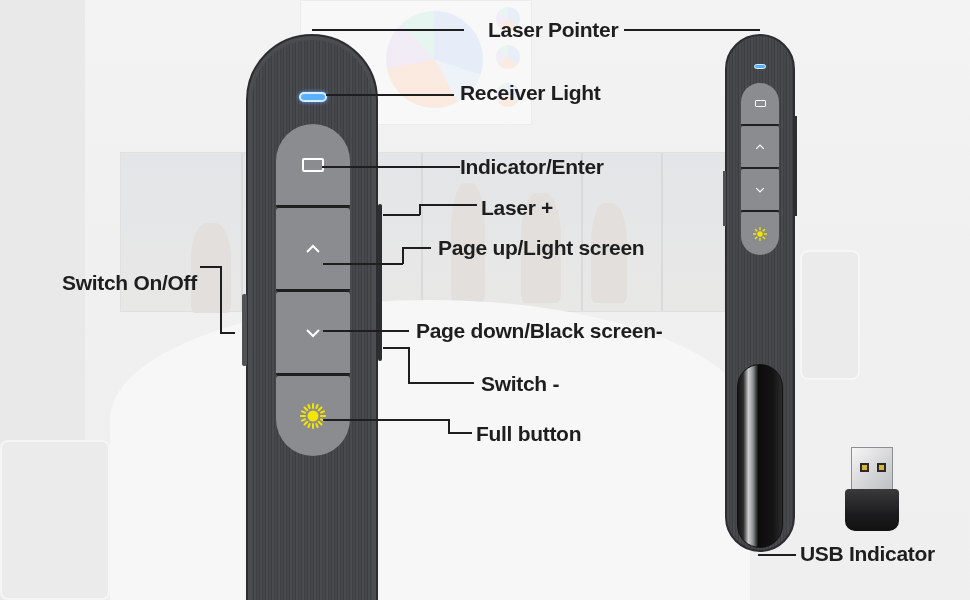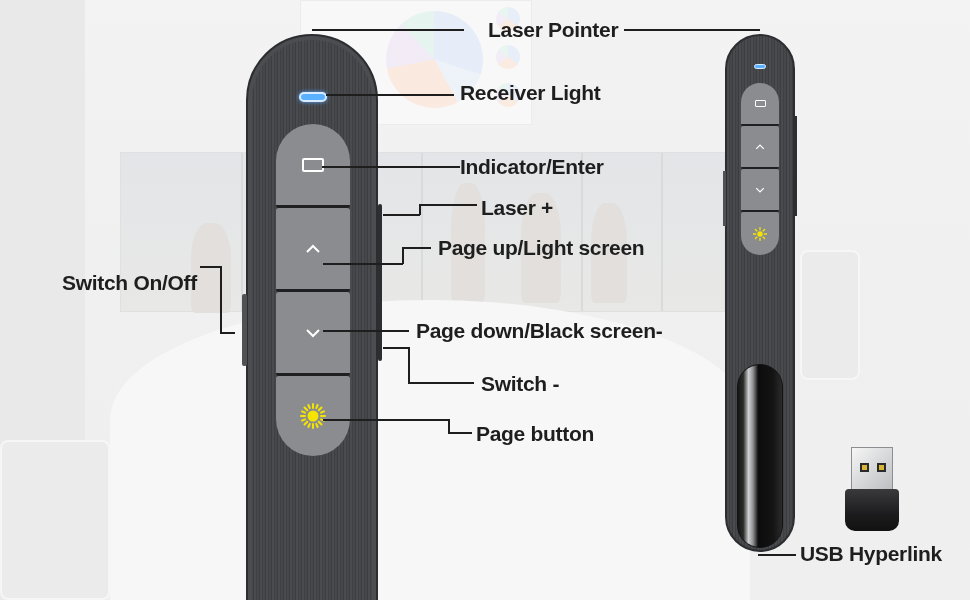--- a/index.html
+++ b/index.html
@@ -246,14 +246,14 @@
 <div class="ln" style="left:758px;top:554px;width:38px;height:1.5px;"></div>
 
 <div class="lbl" style="left:488px;top:19px;">Laser Pointer</div>
 <div class="lbl" style="left:460px;top:82px;">Receiver Light</div>
 <div class="lbl" style="left:460px;top:156px;">Indicator/Enter</div>
 <div class="lbl" style="left:481px;top:197px;">Laser +</div>
 <div class="lbl" style="left:438px;top:237px;">Page up/Light screen</div>
 <div class="lbl" style="left:50px;top:272px;margin-left:12px;">Switch On/Off</div>
 <div class="lbl" style="left:416px;top:320px;">Page down/Black screen-</div>
 <div class="lbl" style="left:481px;top:373px;">Switch -</div>
-<div class="lbl" style="left:476px;top:423px;">Page button</div>
-<div class="lbl" style="left:800px;top:543px;">USB Hyperlink</div>
+<div class="lbl" style="left:476px;top:423px;">Full button</div>
+<div class="lbl" style="left:800px;top:543px;">USB Indicator</div>
 
 </body></html>

